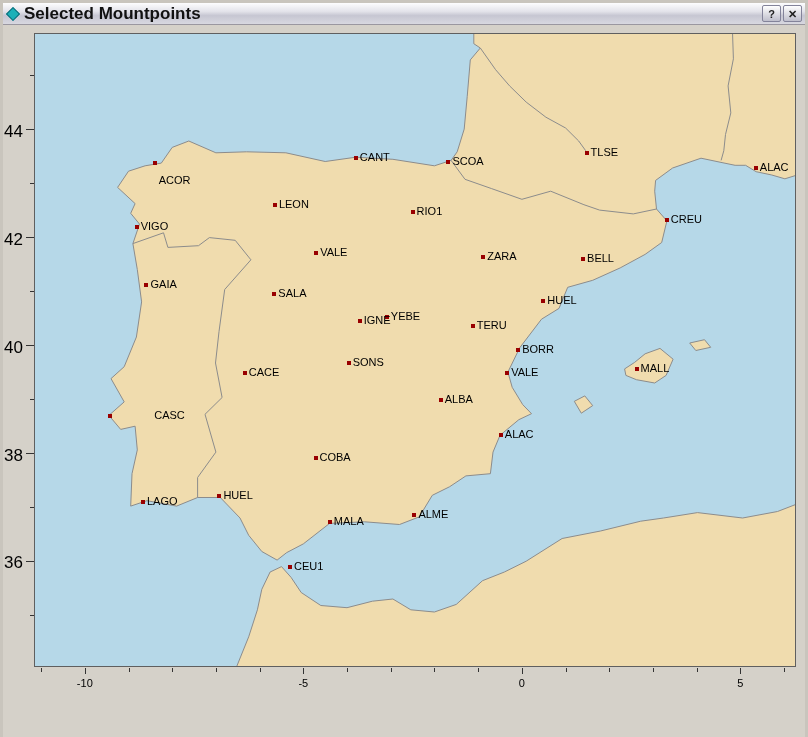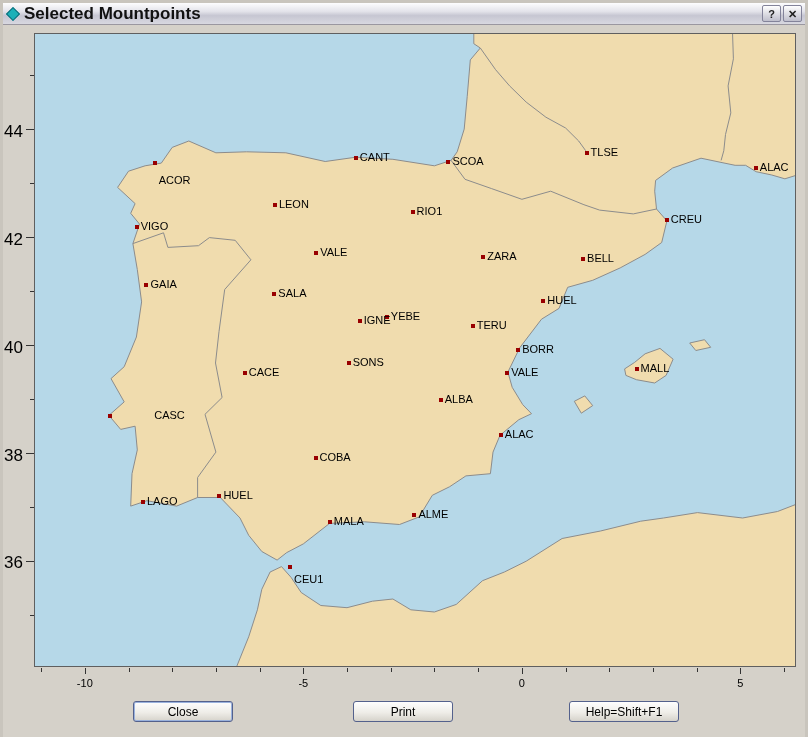--- a/index.html
+++ b/index.html
@@ -137,21 +137,21 @@
           <div class="slabel" style="left: 284.531px; top: 415.71px; color: rgb(0, 0, 0);">COBA</div>
           <div class="marker" style="left: 182.428px; top: 460.386px; background: rgb(153, 0, 0);"></div>
           <div class="slabel" style="left: 188.428px; top: 454.386px; color: rgb(0, 0, 0);">HUEL</div>
           <div class="marker" style="left: 105.991px; top: 465.842px; background: rgb(153, 0, 0);"></div>
           <div class="slabel" style="left: 111.991px; top: 459.842px; color: rgb(0, 0, 0);">LAGO</div>
           <div class="marker" style="left: 377.388px; top: 479.184px; background: rgb(153, 0, 0);"></div>
           <div class="slabel" style="left: 383.388px; top: 473.184px; color: rgb(0, 0, 0);">ALME</div>
           <div class="marker" style="left: 292.866px; top: 485.99px; background: rgb(153, 0, 0);"></div>
           <div class="slabel" style="left: 298.866px; top: 479.99px; color: rgb(0, 0, 0);">MALA</div>
           <div class="marker" style="left: 252.965px; top: 531.041px; background: rgb(153, 0, 0);"></div>
-          <div class="slabel" style="left: 258.965px; top: 525.041px; color: rgb(0, 0, 0); margin-top: 13px;">CEU1</div>
+          <div class="slabel" style="left: 258.965px; top: 525.041px; color: rgb(0, 0, 0);">CEU1</div>
         </div>
     </div>
     <div id="x-axis">
         <div class="xtick" style="left: 38.1185px;"></div>
         <div class="xtick major" style="left: 81.8217px;"></div>
         <div class="xlabel" style="left: 81.8217px;">-10</div>
         <div class="xtick" style="left: 125.525px;"></div>
         <div class="xtick" style="left: 169.228px;"></div>
         <div class="xtick" style="left: 212.932px;"></div>
         <div class="xtick" style="left: 256.635px;"></div>
@@ -182,19 +182,14 @@
         <div class="ytick major" style="top: 319.138px;"></div>
         <div class="ylabel" style="top: 312.138px;">40</div>
         <div class="ytick" style="top: 265.121px;"></div>
         <div class="ytick major" style="top: 211.104px;"></div>
         <div class="ylabel" style="top: 204.104px;">42</div>
         <div class="ytick" style="top: 157.087px;"></div>
         <div class="ytick major" style="top: 103.07px;"></div>
         <div class="ylabel" style="top: 96.0701px;">44</div>
         <div class="ytick" style="top: 49.053px;"></div>
       </div>
-    <div class="button-row">
-      <button class="btn default" style="left:130px;width:100px;">Close</button>
-      <button class="btn" style="left:350px;width:100px;">Print</button>
-      <button class="btn" style="left:566px;width:110px;">Help=Shift+F1</button>
-    </div>
   </div>
 </div>
 
 </body></html>

